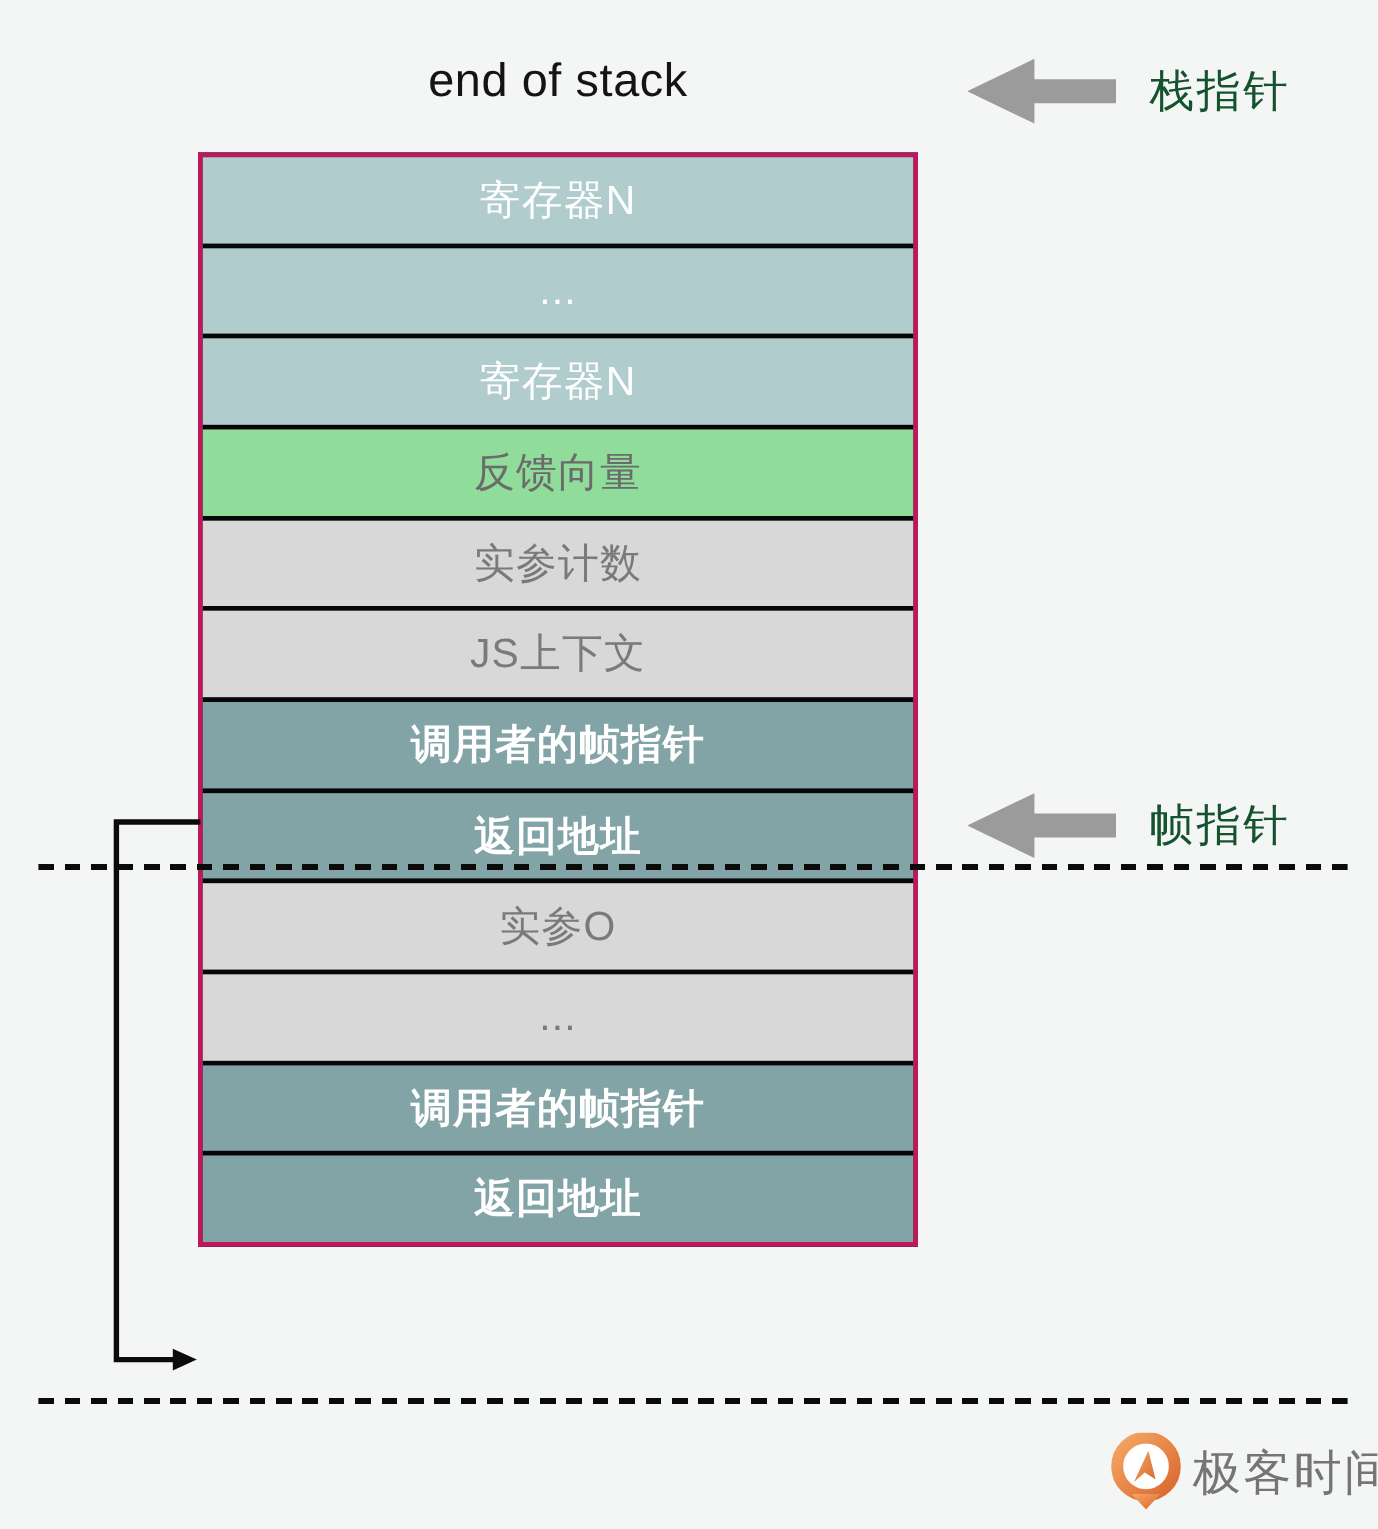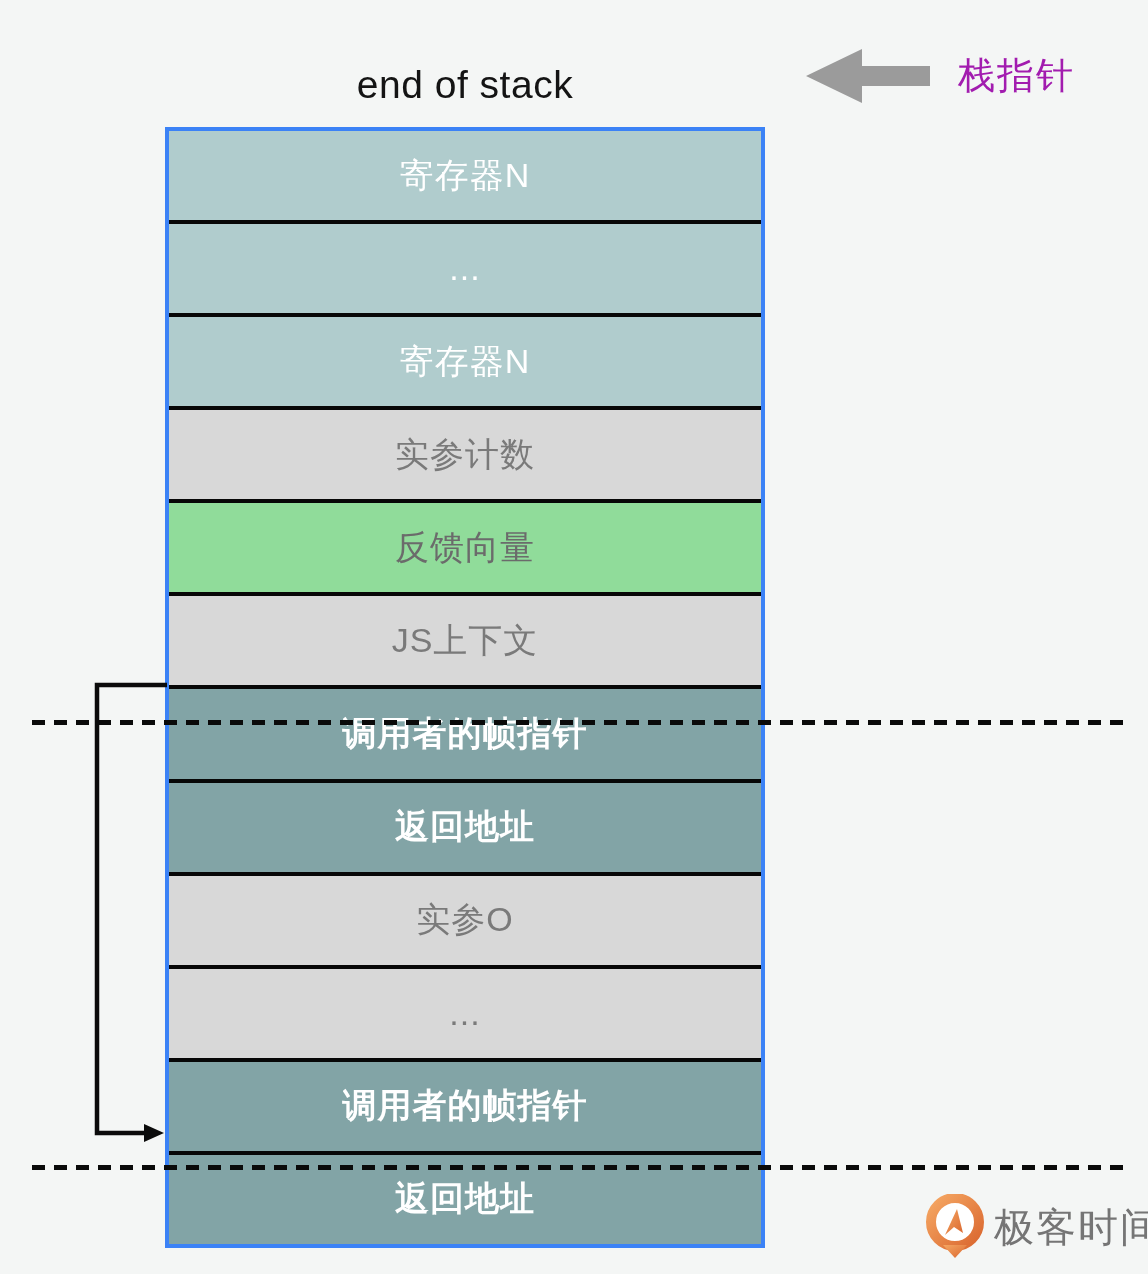--- a/index.html
+++ b/index.html
@@ -13,29 +13,28 @@
     background:#f4f6f5;
     overflow:hidden;
   }
   .diagram-title{
     position:absolute;
     left:165px;top:46px;width:600px;
     text-align:center;
     font-size:39px;
     color:#141414;
     letter-spacing:0.5px;
-    margin-top:17px;
   }
   
   .stack{
     position:absolute;
     left:165px;top:127px;
-    width:600px;height:1121px;
+    width:600px;height:912px;
     box-sizing:border-box;
-    border:4px solid #3b82f6;
+    border:4px solid #be185d;
     display:flex;
     flex-direction:column;
     background:#070707;
   }
   .row{
     flex:1 1 0;
     box-sizing:border-box;
     border-bottom:4px solid #070707;
     display:flex;
     align-items:center;
@@ -62,21 +61,21 @@
     position:absolute;
     display:flex;
     align-items:center;
     gap:28px;
     z-index:6;
   }
   .sp-group{left:806px;top:49px;}
   .fp-group{left:806px;top:661px;}
   .pointer-label{
     font-size:37px;
-    color:#a21caf;
+    color:#14532d;
     letter-spacing:2px;
     white-space:nowrap;
   }
   
   .link-overlay{
     position:absolute;left:0;top:0;
     width:1148px;height:1274px;
     pointer-events:none;
     z-index:4;
   }
@@ -113,25 +112,25 @@
   <div class="stack">
       <div class="row register">
         <span class="row-label">寄存器N</span>
       </div>
       <div class="row register">
         <span class="row-label">...</span>
       </div>
       <div class="row register">
         <span class="row-label">寄存器N</span>
       </div>
+      <div class="row feedback">
+        <span class="row-label">反馈向量</span>
+      </div>
       <div class="row plain">
         <span class="row-label">实参计数</span>
-      </div>
-      <div class="row feedback">
-        <span class="row-label">反馈向量</span>
       </div>
       <div class="row plain">
         <span class="row-label">JS上下文</span>
       </div>
       <div class="row frame">
         <span class="row-label">调用者的帧指针</span>
       </div>
       <div class="row frame">
         <span class="row-label">返回地址</span>
       </div>
@@ -145,20 +144,26 @@
         <span class="row-label">调用者的帧指针</span>
       </div>
       <div class="row frame">
         <span class="row-label">返回地址</span>
       </div>
     </div>
 
   <div class="dash-line dash-top"></div>
   <div class="dash-line dash-bottom"></div>
 
+  <div class="pointer-group fp-group">
+    <svg width="124" height="54" viewBox="0 0 124 54">
+      <polygon points="0,27 56,0 56,17 124,17 124,37 56,37 56,54" fill="#9b9b9b"></polygon>
+    </svg>
+    <span class="pointer-label">帧指针</span>
+  </div>
 
   <svg class="link-overlay" viewBox="0 0 1148 1274">
     <polyline points="167,685 97,685 97,1133 148,1133" fill="none" stroke="#0b0b0b" stroke-width="4.5"></polyline>
     <polygon points="164,1133 144,1124 144,1142" fill="#0b0b0b"></polygon>
   </svg>
 
   <div class="brand">
     <svg width="62" height="66" viewBox="0 0 62 66">
       <defs>
         <linearGradient id="og" x1="0" y1="0" x2="1" y2="1">

